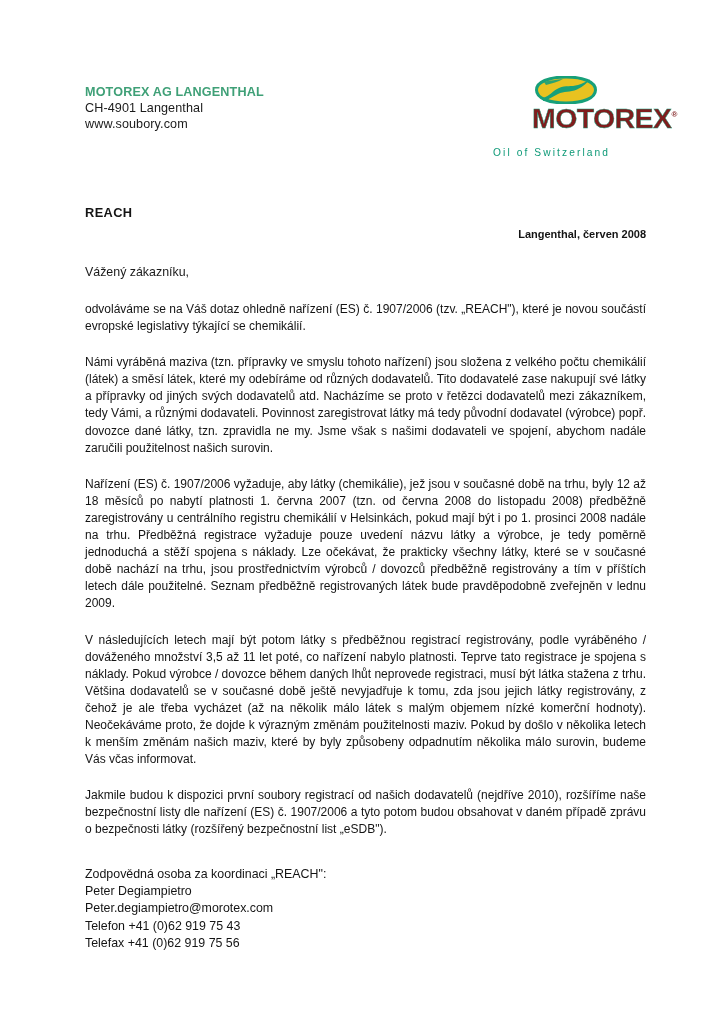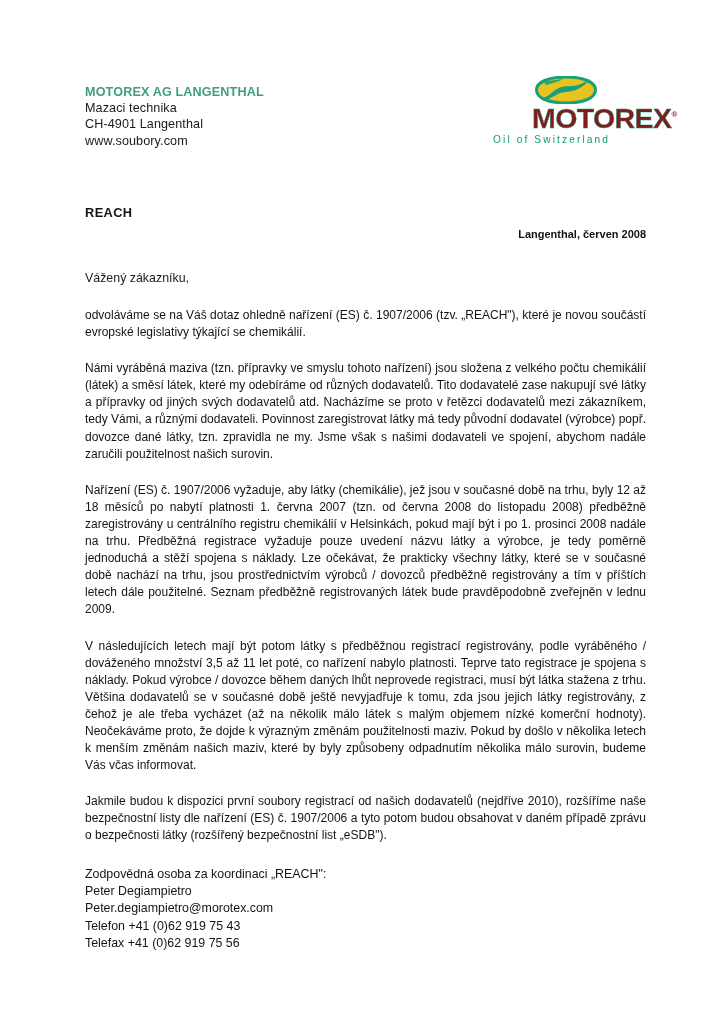--- a/index.html
+++ b/index.html
@@ -86,21 +86,21 @@
   .logo-reg {
     font-size: 8px;
     vertical-align: super;
     letter-spacing: 0;
     -webkit-text-stroke: 0;
   }
   .logo-tagline {
     font-size: 10.2px;
     color: #0f9a78;
     letter-spacing: 2.1px;
-    margin-top: 1px;
+    margin-top: 14px;
     font-weight: normal;
   }
 
   
   .subject {
     position: absolute;
     top: 205px;
     left: 85px;
     font-size: 12.8px;
     font-weight: bold;
@@ -114,21 +114,21 @@
     width: 646px;
     text-align: right;
     font-size: 11px;
     font-weight: bold;
     color: #141414;
   }
 
   
   .body-area {
     position: absolute;
-    top: 270px;
+    top: 264px;
     left: 85px;
     width: 561px;
   }
   .salutation {
     font-size: 12.4px;
     line-height: 17px;
     margin-bottom: 20px;
   }
   p.para {
     margin: 0 0 19px 0;
@@ -154,21 +154,20 @@
 </style>
 </head>
 <body>
 
 <div class="page">
 
   <div class="header">
 
     <div class="sender-block">
       <div class="sender-company">MOTOREX AG LANGENTHAL</div>
-      <div class="sender-line">Mazaci technika</div>
       <div class="sender-line">CH-4901 Langenthal</div>
       <div class="sender-line">www.soubory.com</div>
     </div>
 
     <div class="logo">
       <div class="logo-swoosh">
         <svg viewBox="0 0 124 56" width="62" height="28" xmlns="http://www.w3.org/2000/svg">
           <path d="M62 2 C97 2 121 12 121 28 C121 44 97 54 62 54 C27 54 3 44 3 28 C3 12 27 2 62 2 Z" fill="#e8c220" stroke="#17a07a" stroke-width="6"></path>
           <path d="M16 44 C30 40 34 30 48 24 C62 18 72 22 86 18 C96 15 104 10 110 6
                    C104 14 96 22 84 27 C70 33 58 30 46 36 C34 42 26 48 16 50 Z" fill="#17a07a"></path>

